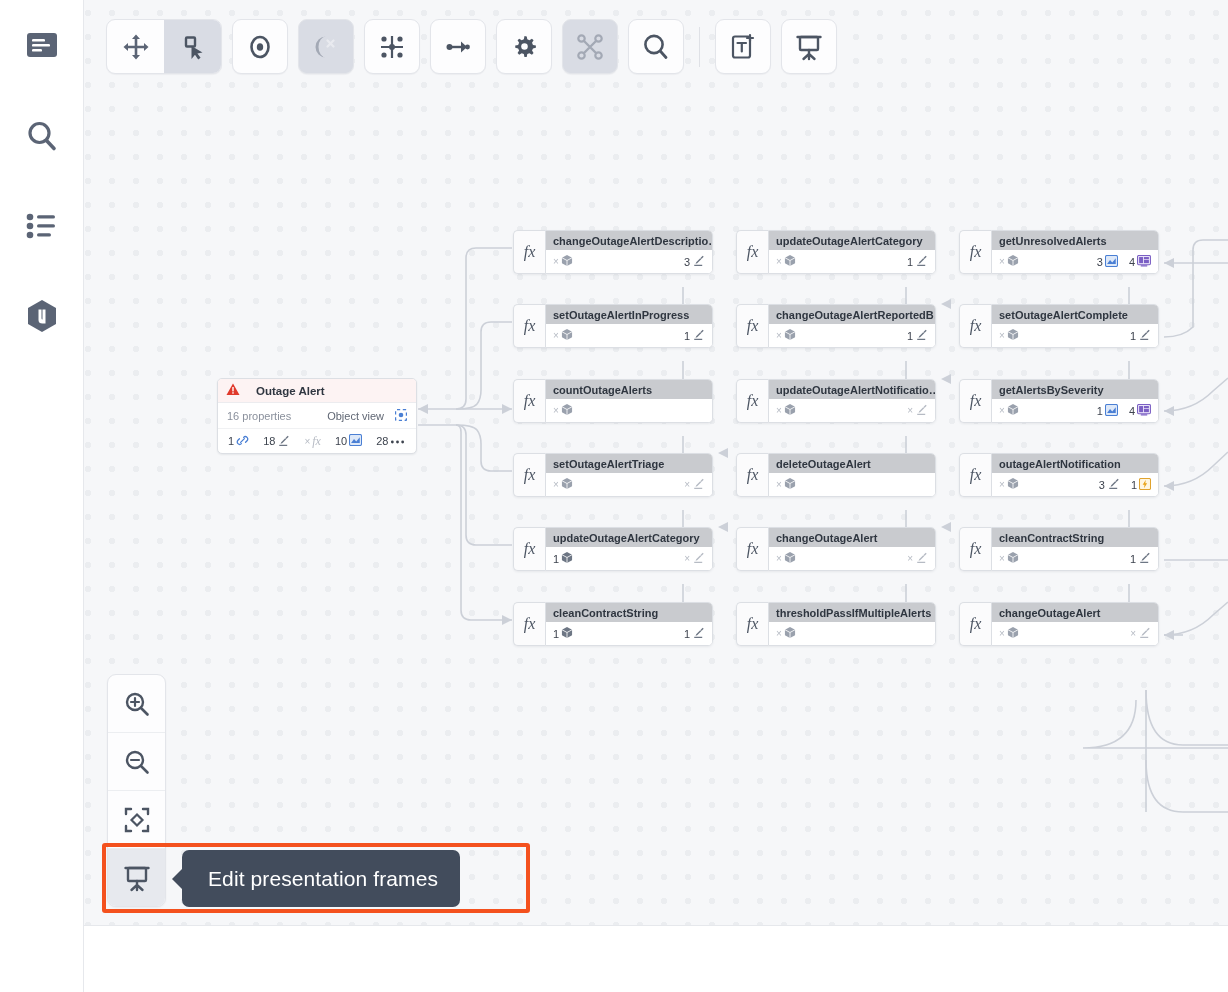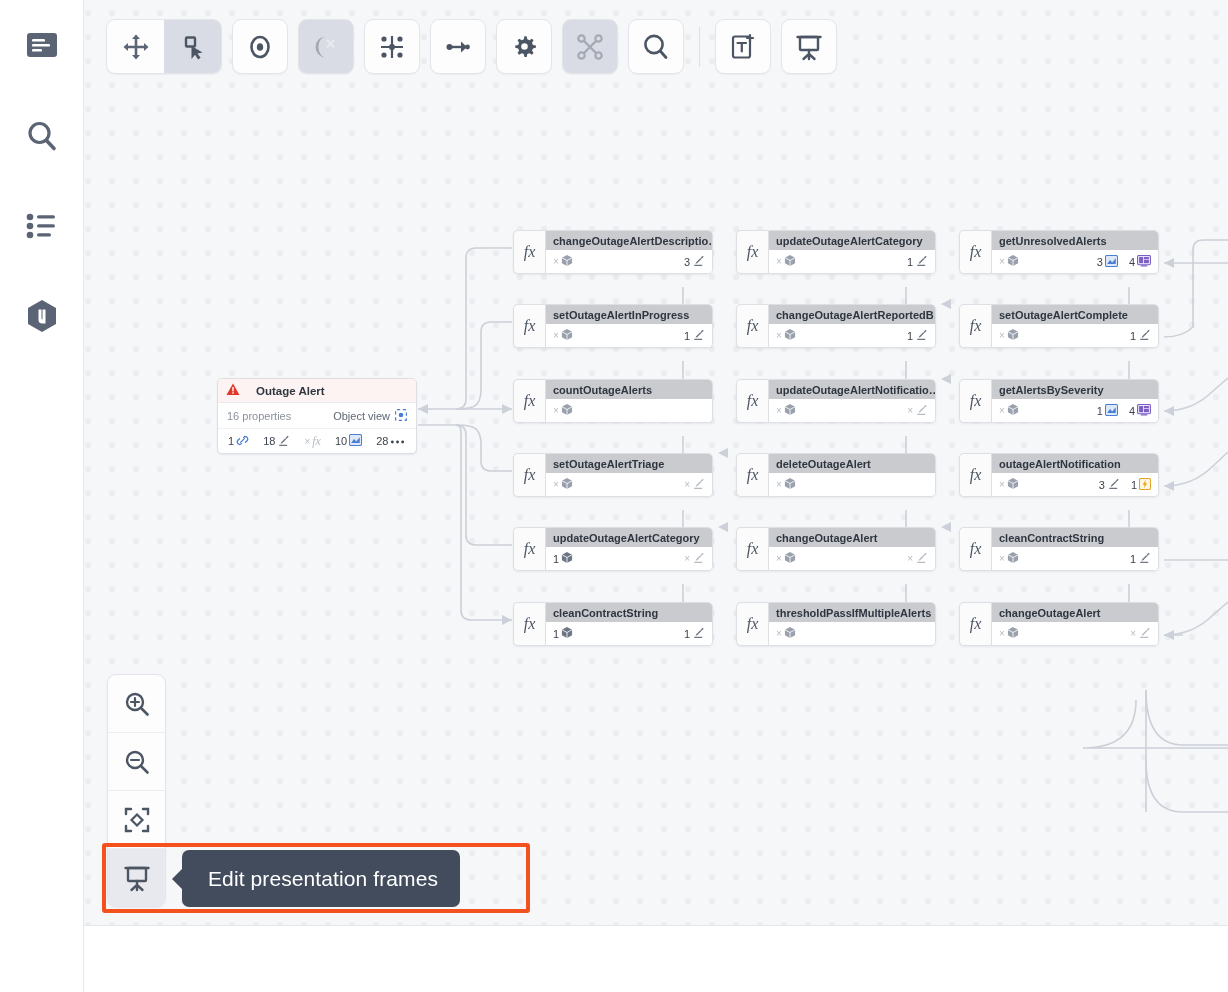--- a/index.html
+++ b/index.html
@@ -81,21 +81,21 @@
   }
   #object-card .oc-head{
     height:23px;display:flex;align-items:center;gap:16px;padding:0 8px;
     background:#fdf3f3;border-bottom:1px solid #ececef;
   }
   #object-card .oc-title{font-size:11.5px;font-weight:bold;color:#2f3640;}
   #object-card .oc-props{
     height:25px;display:flex;align-items:center;justify-content:space-between;
     padding:0 9px;font-size:11px;color:#8a909c;border-bottom:1px solid #f0f1f3;
   }
-  #object-card .oc-objview{display:flex;align-items:center;gap:5px;color:#606774;}
+  #object-card .oc-objview{display:flex;align-items:center;gap:11px;color:#606774;}
   #object-card .oc-stats{
     height:24px;display:flex;align-items:center;gap:14px;padding:0 10px;
     font-size:11px;color:#3d434e;
   }
   .stat{display:flex;align-items:center;gap:2px;}
   .stat.muted{color:#b6bbc4;}
   
   .fcard{
     position:absolute;z-index:18;display:flex;align-items:stretch;
     filter:drop-shadow(0 1px 1px rgba(20,25,40,.07));

